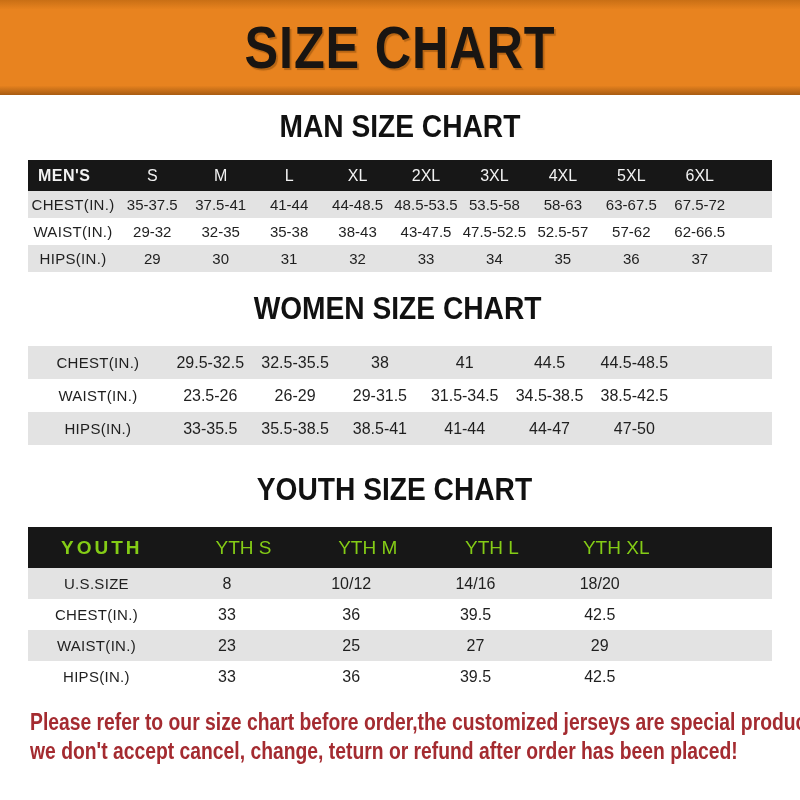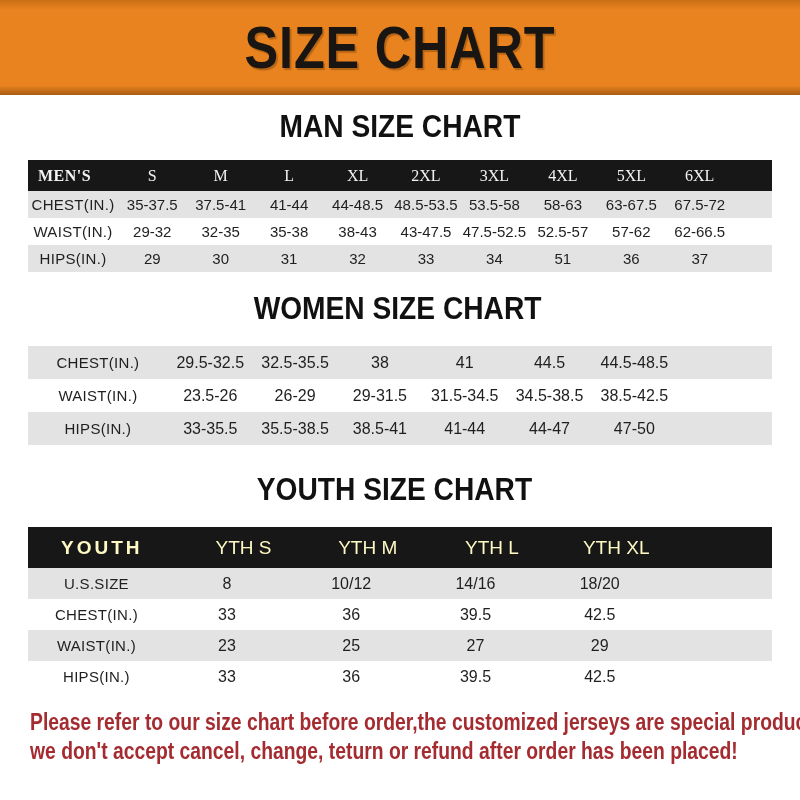--- a/index.html
+++ b/index.html
@@ -32,30 +32,30 @@
   #youth-title{margin:26px 12px 20px 0;}
   
   table{width:744px;margin:0 auto;border-collapse:collapse;table-layout:fixed;}
   th,td{padding:0;text-align:center;font-weight:normal;overflow:hidden;white-space:nowrap;}
   tr.bar th{background:var(--bar-bg);color:var(--bar-text);}
   .bar-label{text-align:left;padding-left:10px;font-weight:bold;}
   tr.gray td{background:var(--row-alt);}
   tr.white td{background:#ffffff;}
   .row-label{font-size:14px;letter-spacing:0.3px;}
   
-  #men-table tr.bar th{height:31px;font-size:16px;color:#f2f2f2;font-family:Liberation Serif, serif;}
+  #men-table tr.bar th{height:31px;font-size:16px;color:#f2f2f2;}
   #men-table .bar-label{font-size:21px;letter-spacing:0.5px;color:#ffffff;}
   #men-table td{height:27px;font-size:15px;}
   
   #women-table tr.bar th{height:46px;font-size:20px;color:#f2f2f2;}
   #women-table .bar-label{font-size:25px;letter-spacing:0.5px;color:#ffffff;}
   #women-table td{height:33px;font-size:16px;}
   #women-table .row-label{font-size:15px;}
   
-  #youth-table tr.bar th{height:41px;font-size:19px;color:#fef9c3;padding-left:33px;}
+  #youth-table tr.bar th{height:41px;font-size:19px;color:#84cc16;padding-left:33px;}
   #youth-table .bar-label{font-size:23px;letter-spacing:3px;color:#ffffff;}
   #youth-table td{height:31px;font-size:16px;margin-left:36px;}
   #youth-table .row-label{font-size:15px;}
   
   .footer{margin:16px 0 0 30px;color:var(--footer-text);}
   .footer div{
     font-size:23px;line-height:29px;font-weight:bold;
     transform:scaleX(0.84);transform-origin:left center;white-space:nowrap;
   }
 </style>
@@ -125,21 +125,21 @@
     <td></td>
   </tr>
   <tr class="gray">
     <td class="row-label">HIPS(IN.)</td>
     <td>29</td>
     <td>30</td>
     <td>31</td>
     <td>32</td>
     <td>33</td>
     <td>34</td>
-    <td>51</td>
+    <td>35</td>
     <td>36</td>
     <td>37</td>
     <td></td>
   </tr>
 </tbody>
   </table>
 
 <div class="section-title" id="women-title">
   <span>WOMEN SIZE CHART</span>
 </div>

